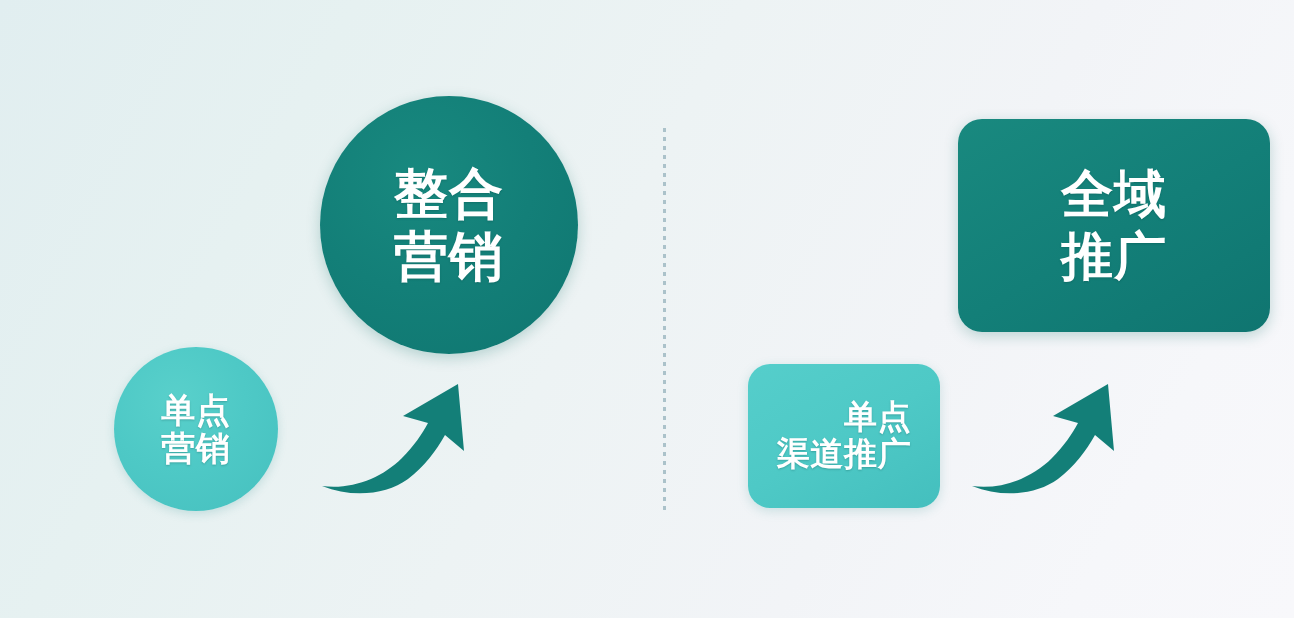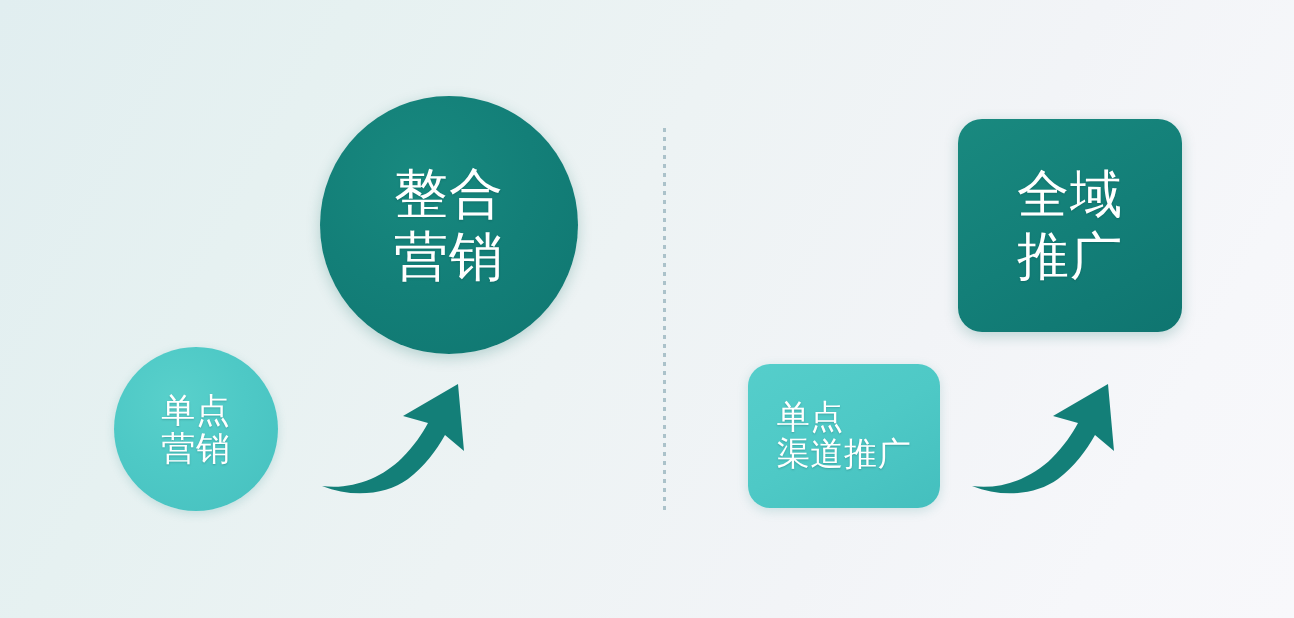--- a/index.html
+++ b/index.html
@@ -24,22 +24,22 @@
         #f6f7fa 86%,
         #f8f8fb 100%);
     overflow: hidden;
   }
 
   
   .node-text {
     position: relative;
     z-index: 2;
     color: #ffffff;
-    text-align: left;
-    font-weight: 400;
+    text-align: right;
+    font-weight: 700;
     line-height: 1.12;
     letter-spacing: 0.02em;
     text-shadow: 0 1px 2px rgba(0, 60, 56, 0.25);
     white-space: pre-line;
     user-select: none;
   }
 
   
   .circle {
     position: absolute;
@@ -82,21 +82,21 @@
     height: 144px;
     border-radius: 22px;
     background: linear-gradient(150deg, #55cecb 0%, #4ec9c6 50%, #44bfbe 100%);
     box-shadow: 0 3px 11px rgba(60, 150, 150, 0.22);
   }
   #box-small-right .node-text { font-size: 33px; }
 
   #box-large-right {
     left: 958px;
     top: 119px;
-    width: 224px;
+    width: 312px;
     height: 213px;
     border-radius: 24px;
     background: linear-gradient(150deg, #19897f 0%, #137f78 52%, #0f7570 100%);
     box-shadow: 0 4px 14px rgba(20, 110, 105, 0.25);
   }
   #box-large-right .node-text { font-size: 52px; line-height: 1.18; }
 
   
   .arrow-wrap {
     position: absolute;

